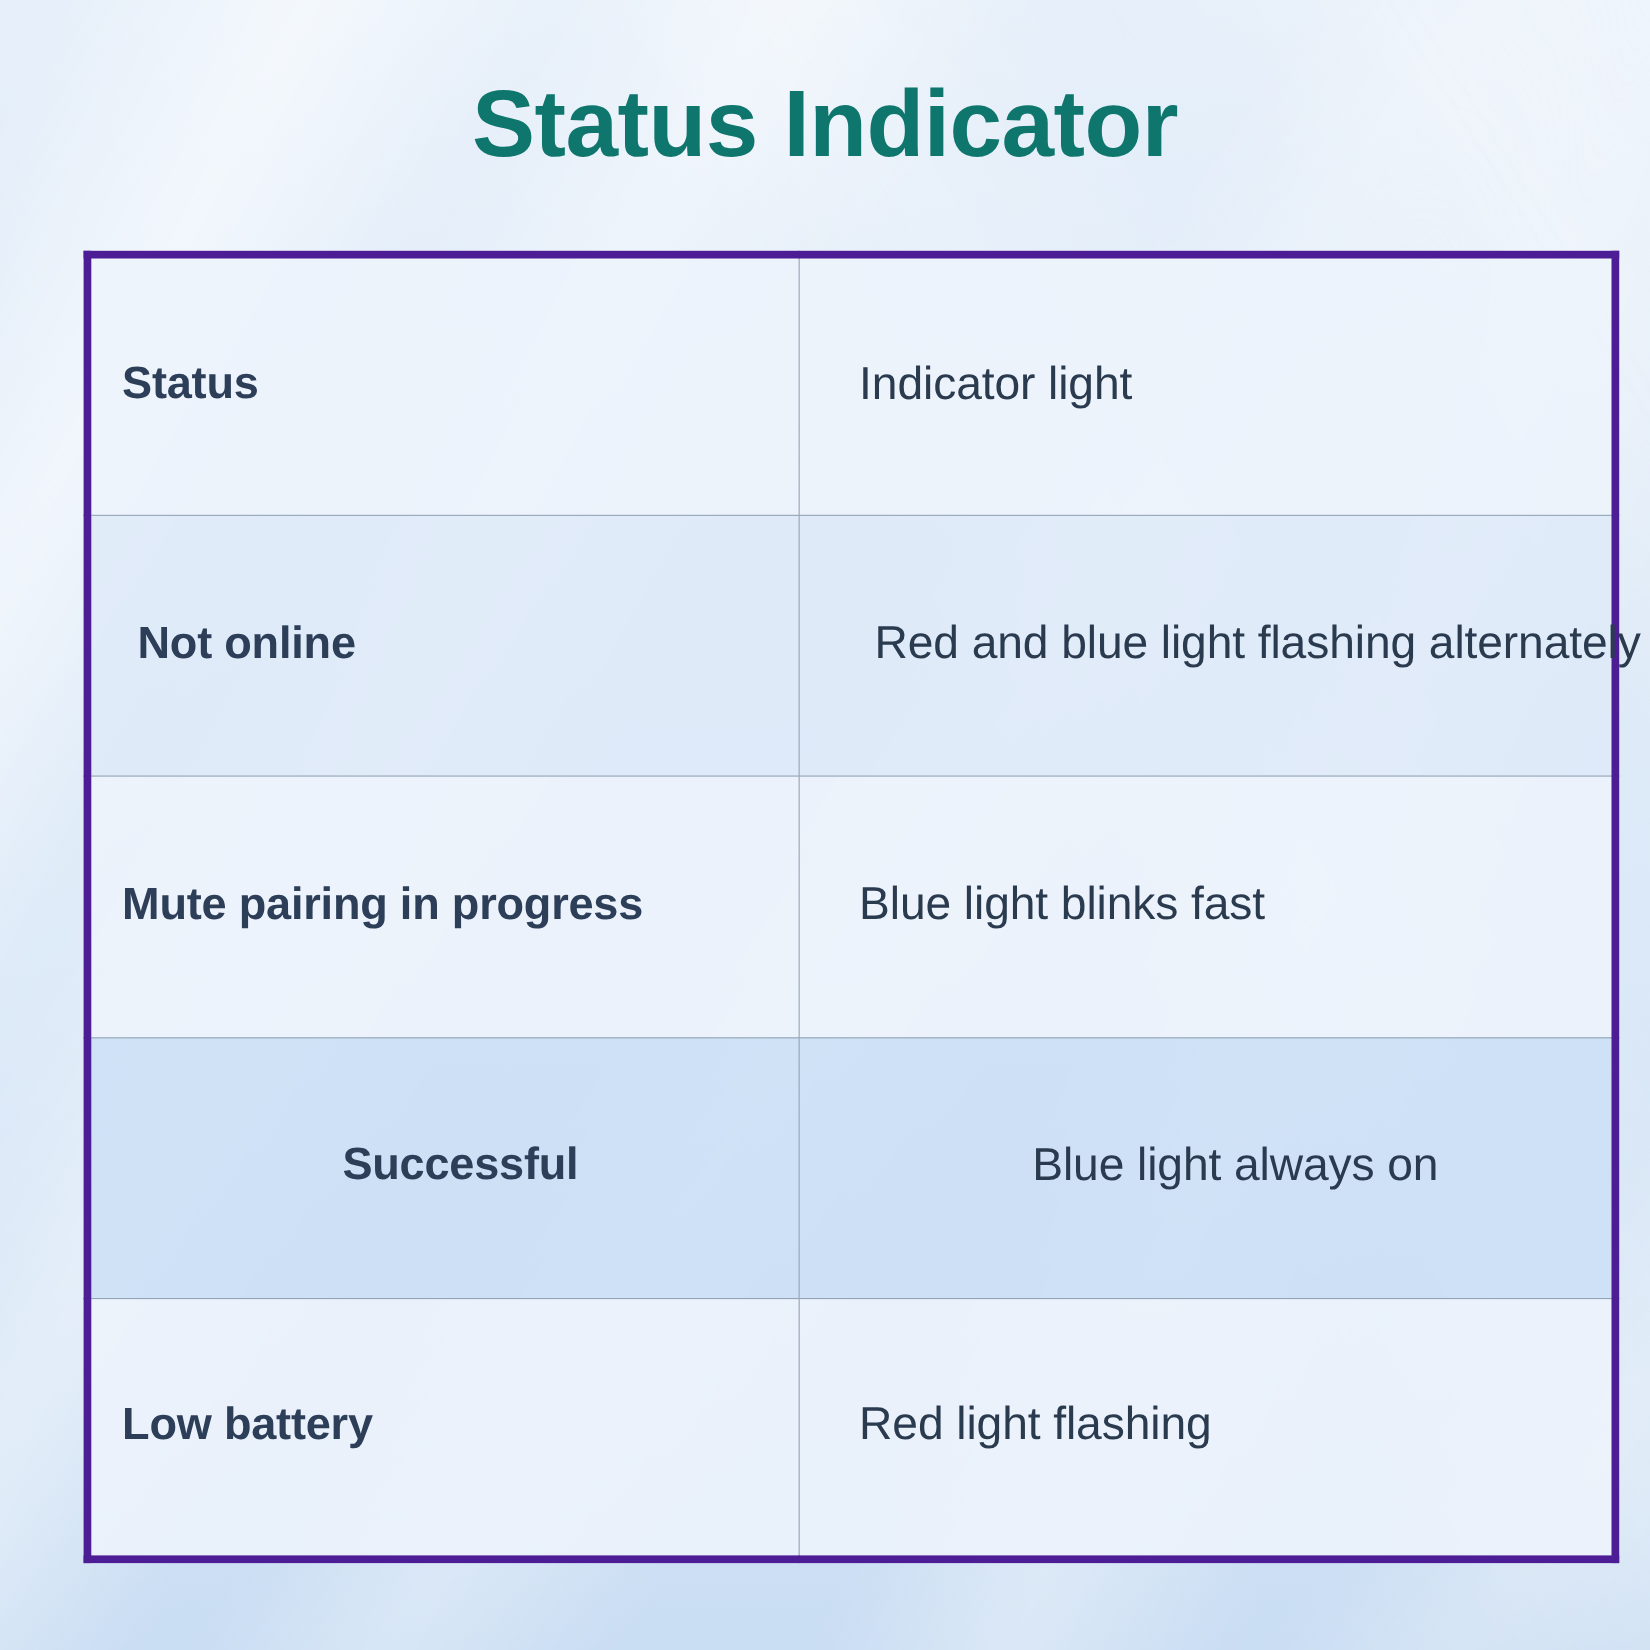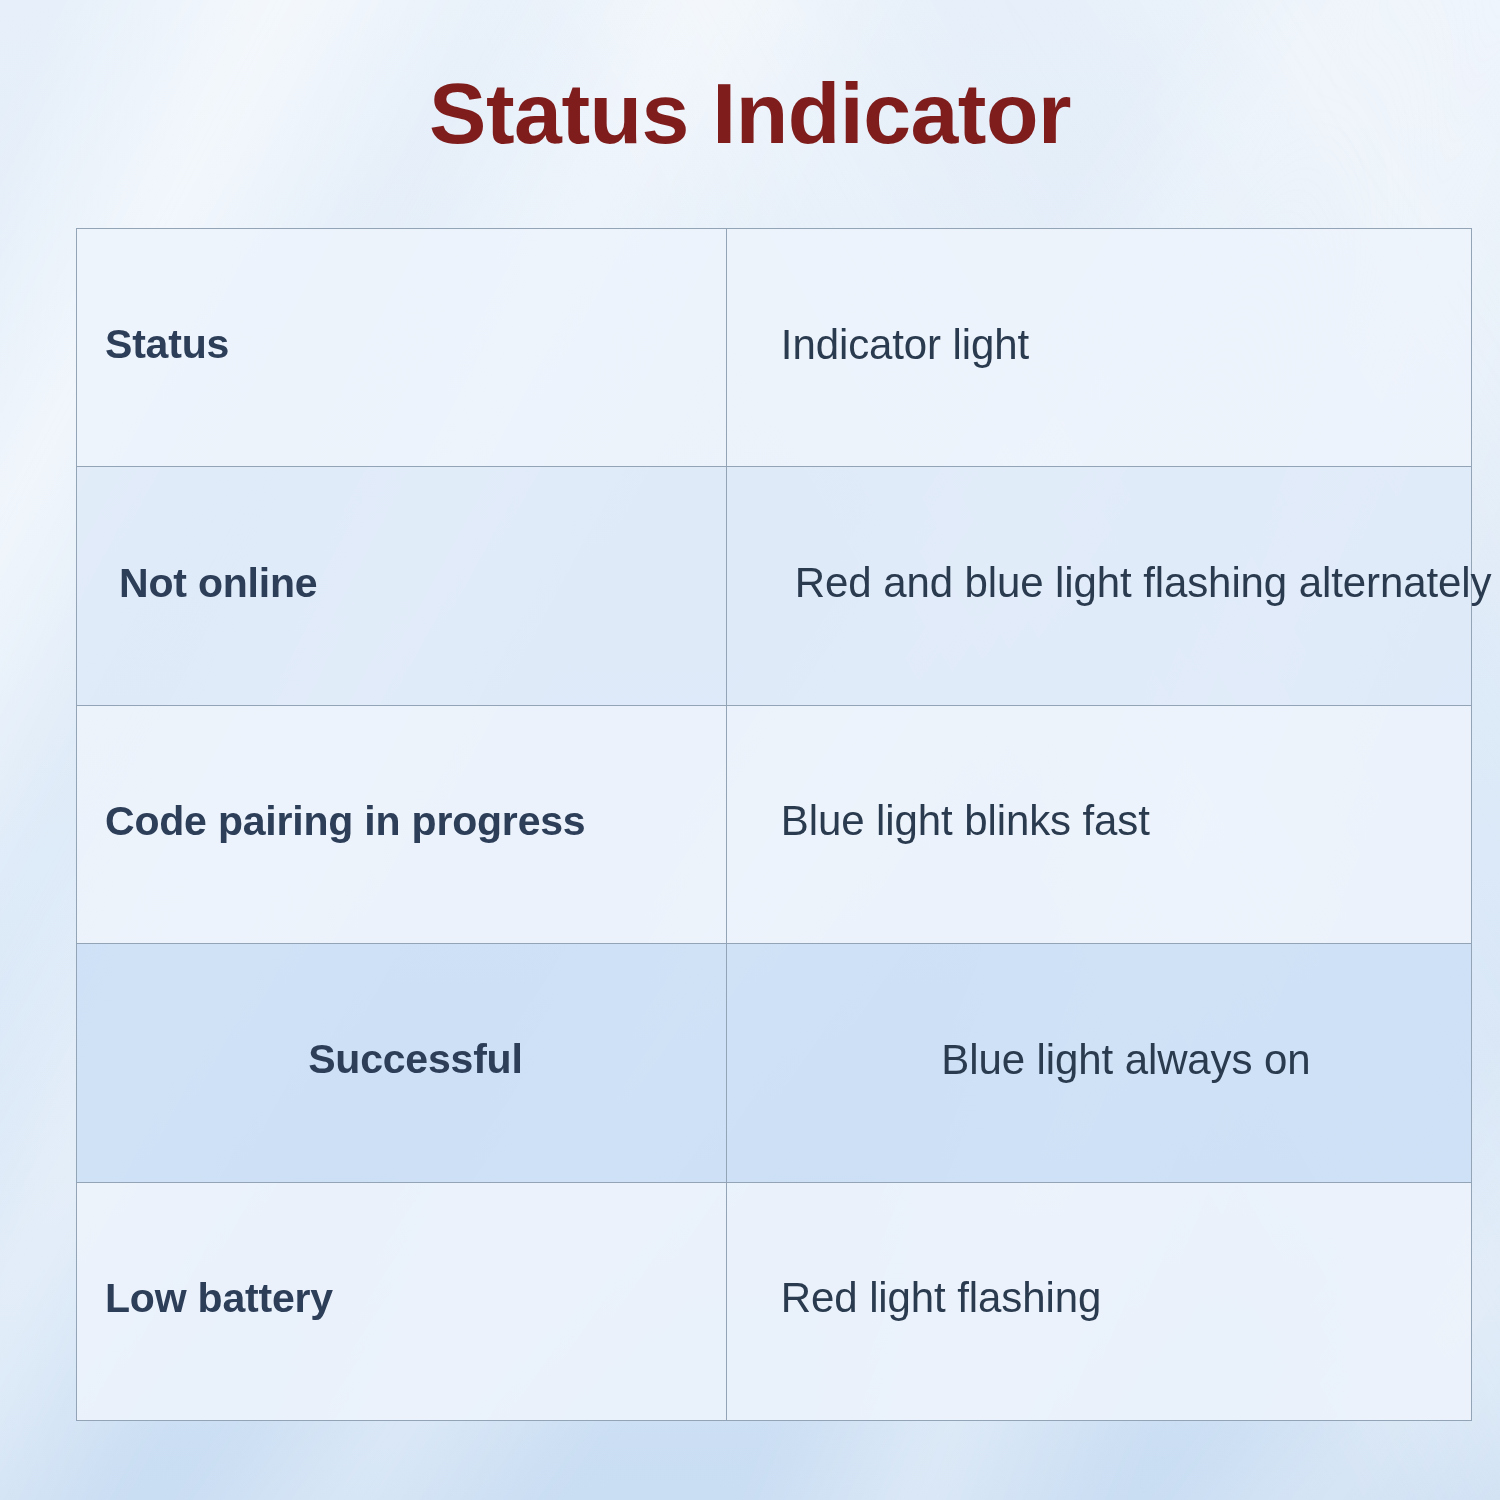--- a/index.html
+++ b/index.html
@@ -80,33 +80,33 @@
   
   .page-title {
     position: absolute;
     left: 0;
     top: 68px;
     width: 1500px;
     text-align: center;
     font-size: 86px;
     font-weight: 700;
     letter-spacing: -0.5px;
-    color: #7f1d1d;
+    color: #0f766e;
     line-height: 1.05;
     white-space: nowrap;
   }
 
   
   .status-table {
     position: absolute;
     left: 76px;
     top: 228px;
     width: 1396px;
     height: 1193px;
-    border: 1px solid #4c1d95;
+    border: 7px solid #4c1d95;
     border-collapse: collapse;
     table-layout: fixed;
   }
 
   .status-table tr { height: 149px; }
 
   .status-table td {
     border: 1px solid #93a4b6;
     vertical-align: middle;
     padding: 0;
@@ -166,21 +166,21 @@
       <td class="col-status">
         <div class="cell-status-text">Not online</div>
       </td>
       <td class="col-light">
         <div class="cell-light-text">Red and blue light flashing alternately</div>
       </td>
     </tr>
 
     <tr class="tint-a">
       <td class="col-status">
-        <div class="cell-status-text">Code pairing in progress</div>
+        <div class="cell-status-text">Mute pairing in progress</div>
       </td>
       <td class="col-light">
         <div class="cell-light-text">Blue light blinks fast</div>
       </td>
     </tr>
 
     <tr class="tint-c">
       <td class="col-status">
         <div class="cell-status-text">Successful</div>
       </td>

